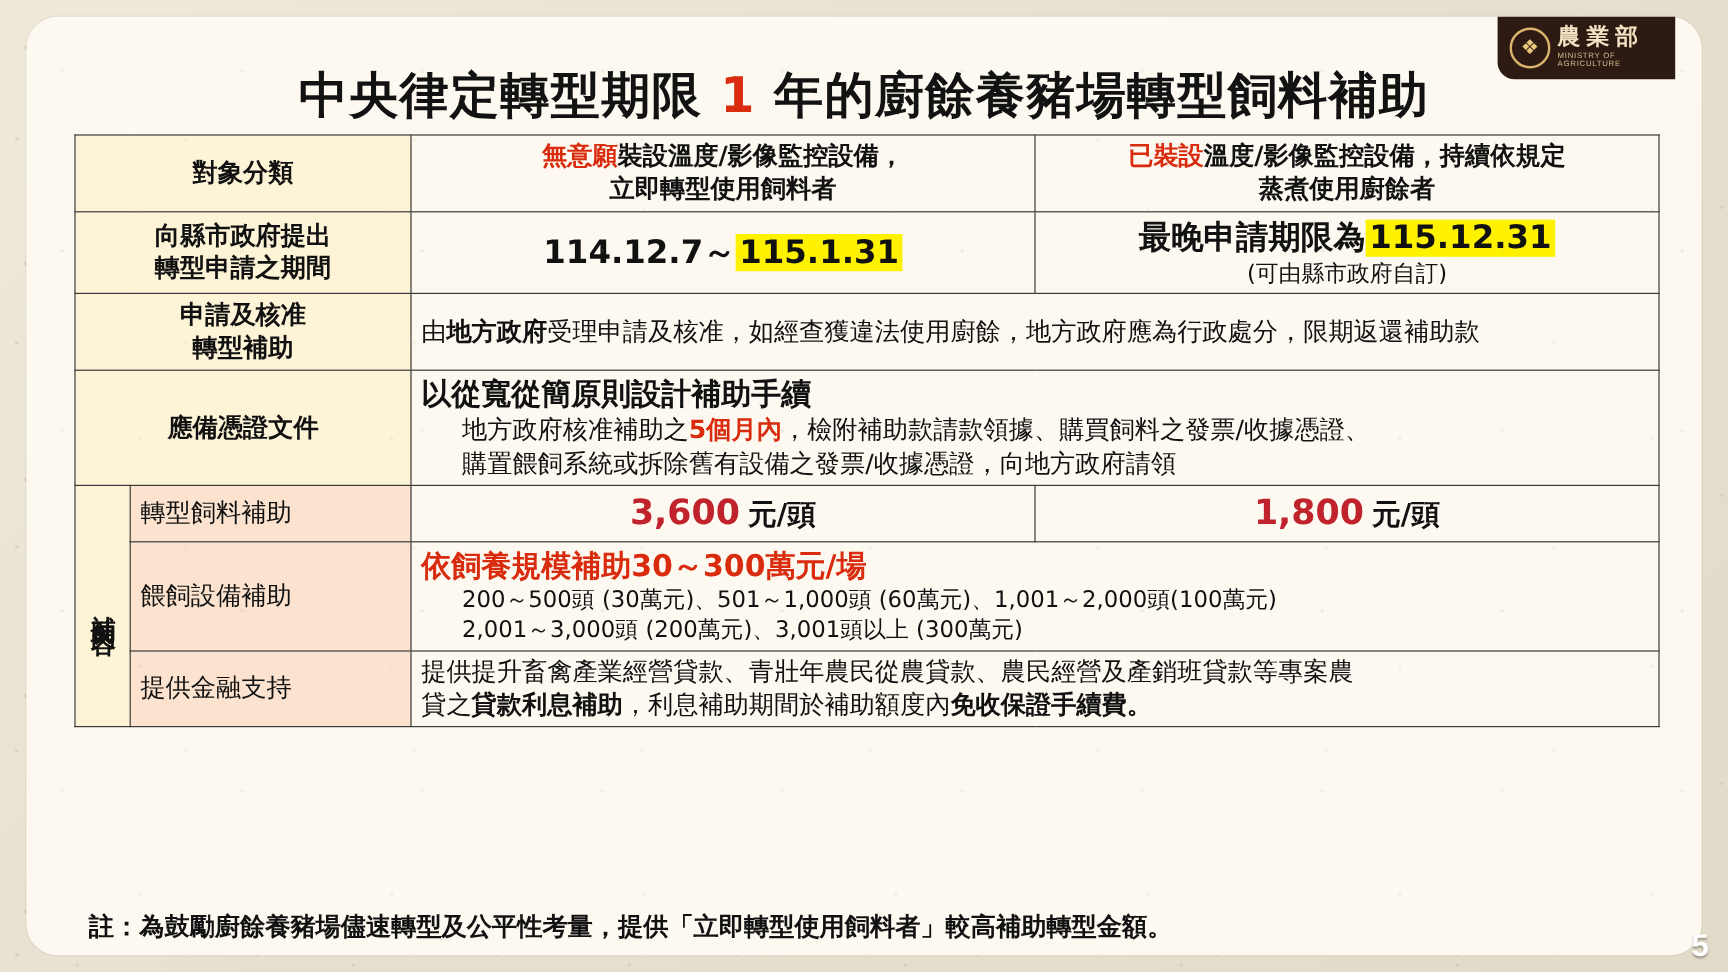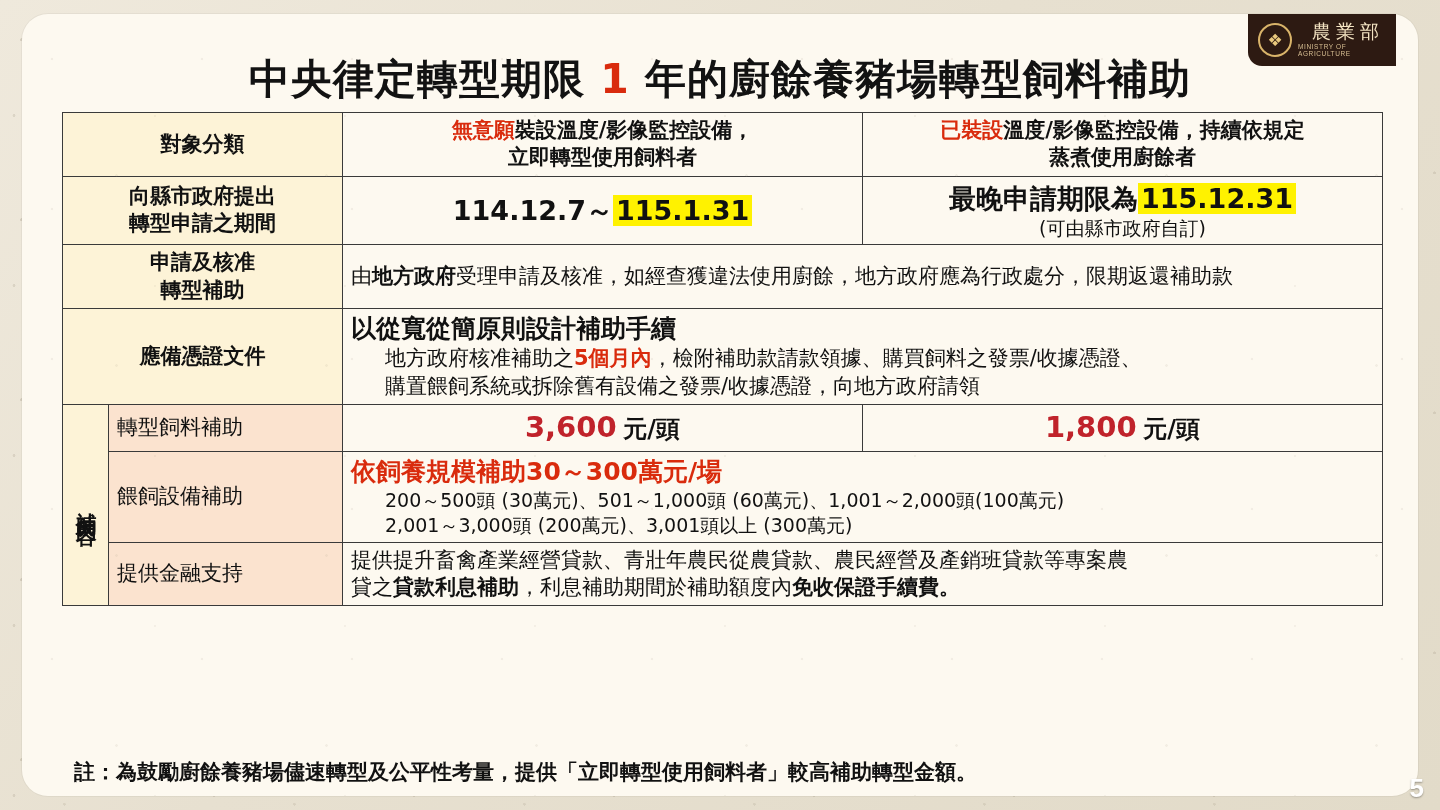--- a/index.html
+++ b/index.html
@@ -64,24 +64,23 @@
   }
   #logo .mark {
     width: 34px; height: 34px; border-radius: 50%;
     border: 2px solid #d9b46a;
     display: flex; align-items: center; justify-content: center;
     font-size: 17px; color: #e9c87d; font-weight: bold;
     flex: none;
   }
   #logo .txt { line-height: 1.05; }
   #logo .zh {
-    font-size: 19px; font-weight: normal; letter-spacing: 5px;
+    font-size: 19px; font-weight: bold; letter-spacing: 5px;
     color: #f3e3c2;
     font-family: "DejaVu Sans", "Liberation Sans", sans-serif;
-    text-align: right;
   }
   #logo .en { font-size: 6.5px; letter-spacing: .6px; color: #d8bf93; margin-top: 2px;}
 
   
   #title {
     position: absolute; top: 38px; left: 0; width: 1396px;
     text-align: center;
     font-size: 41px; font-weight: bold; letter-spacing: 1px;
     color: #121212;
     font-family: "DejaVu Sans", "Liberation Sans", sans-serif;

